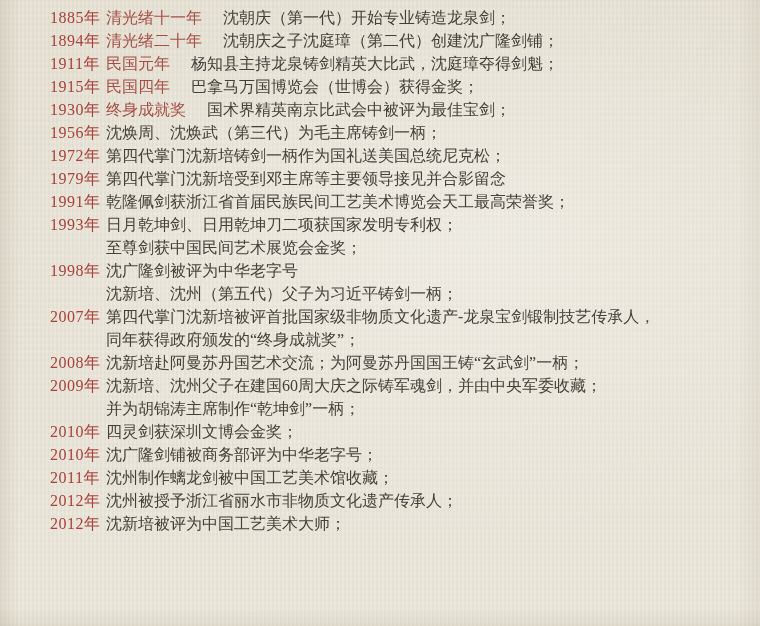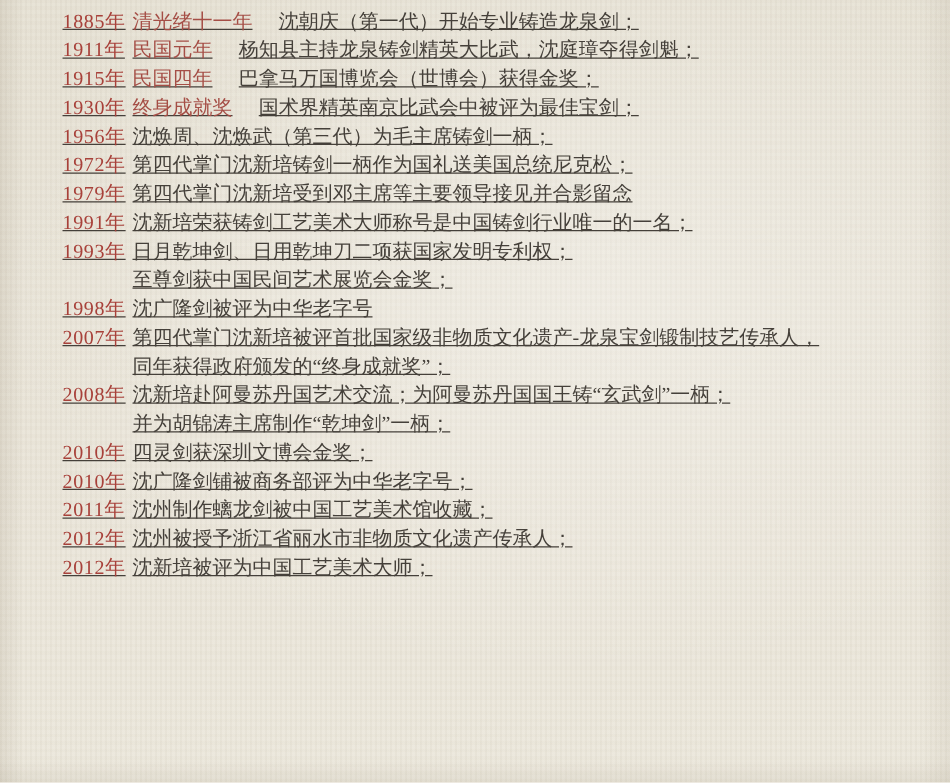--- a/index.html
+++ b/index.html
@@ -20,21 +20,20 @@
       repeating-linear-gradient(90deg, rgba(120,104,82,0.035) 0 2px, rgba(255,255,255,0.028) 2px 4px),
       repeating-linear-gradient(0deg, rgba(120,104,82,0.02) 0 3px, rgba(255,255,255,0.02) 3px 6px),
       linear-gradient(180deg, #e7e2d5 0%, #eae5d9 55%, #ece8dc 100%);
     font-family: "Liberation Serif", "DejaVu Serif", serif;
     font-size: 16px;
     line-height: 23px;
     color: var(--body-ink, #45403a);
   }
   .timeline {
     padding: 6px 8px 0 50px;
-    text-decoration: underline;
   }
   .row {
     display: flex;
     align-items: baseline;
   }
   .year {
     flex: 0 0 56px;
     white-space: nowrap;
     color: var(--year-red, #a8413a);
     letter-spacing: 0.5px;
@@ -50,20 +49,24 @@
 </head>
 <body>
 
 <div class="page">
   <div id="timeline" class="timeline">
       <div class="row">
         <span class="year">1885年</span>
         <span class="content"><span class="era">清光绪十一年</span>沈朝庆（第一代）开始专业铸造龙泉剑；</span>
       </div>
       <div class="row">
+        <span class="year">1894年</span>
+        <span class="content"><span class="era">清光绪二十年</span>沈朝庆之子沈庭璋（第二代）创建沈广隆剑铺；</span>
+      </div>
+      <div class="row">
         <span class="year">1911年</span>
         <span class="content"><span class="era">民国元年</span>杨知县主持龙泉铸剑精英大比武，沈庭璋夺得剑魁；</span>
       </div>
       <div class="row">
         <span class="year">1915年</span>
         <span class="content"><span class="era">民国四年</span>巴拿马万国博览会（世博会）获得金奖；</span>
       </div>
       <div class="row">
         <span class="year">1930年</span>
         <span class="content"><span class="era">终身成就奖</span>国术界精英南京比武会中被评为最佳宝剑；</span>
@@ -75,45 +78,53 @@
       <div class="row">
         <span class="year">1972年</span>
         <span class="content">第四代掌门沈新培铸剑一柄作为国礼送美国总统尼克松；</span>
       </div>
       <div class="row">
         <span class="year">1979年</span>
         <span class="content">第四代掌门沈新培受到邓主席等主要领导接见并合影留念</span>
       </div>
       <div class="row">
         <span class="year">1991年</span>
-        <span class="content">沈新培荣获铸剑工艺美术大师称号是中国铸剑行业唯一的一名；</span>
+        <span class="content">乾隆佩剑获浙江省首届民族民间工艺美术博览会天工最高荣誉奖；</span>
       </div>
       <div class="row">
         <span class="year">1993年</span>
         <span class="content">日月乾坤剑、日用乾坤刀二项获国家发明专利权；</span>
       </div>
       <div class="row">
         <span class="year"></span>
         <span class="content">至尊剑获中国民间艺术展览会金奖；</span>
       </div>
       <div class="row">
         <span class="year">1998年</span>
         <span class="content">沈广隆剑被评为中华老字号</span>
       </div>
       <div class="row">
+        <span class="year"></span>
+        <span class="content">沈新培、沈州（第五代）父子为习近平铸剑一柄；</span>
+      </div>
+      <div class="row">
         <span class="year">2007年</span>
         <span class="content">第四代掌门沈新培被评首批国家级非物质文化遗产-龙泉宝剑锻制技艺传承人，</span>
       </div>
       <div class="row">
         <span class="year"></span>
         <span class="content">同年获得政府颁发的“终身成就奖”；</span>
       </div>
       <div class="row">
         <span class="year">2008年</span>
         <span class="content">沈新培赴阿曼苏丹国艺术交流；为阿曼苏丹国国王铸“玄武剑”一柄；</span>
+      </div>
+      <div class="row">
+        <span class="year">2009年</span>
+        <span class="content">沈新培、沈州父子在建国60周大庆之际铸军魂剑，并由中央军委收藏；</span>
       </div>
       <div class="row">
         <span class="year"></span>
         <span class="content">并为胡锦涛主席制作“乾坤剑”一柄；</span>
       </div>
       <div class="row">
         <span class="year">2010年</span>
         <span class="content">四灵剑获深圳文博会金奖；</span>
       </div>
       <div class="row">

